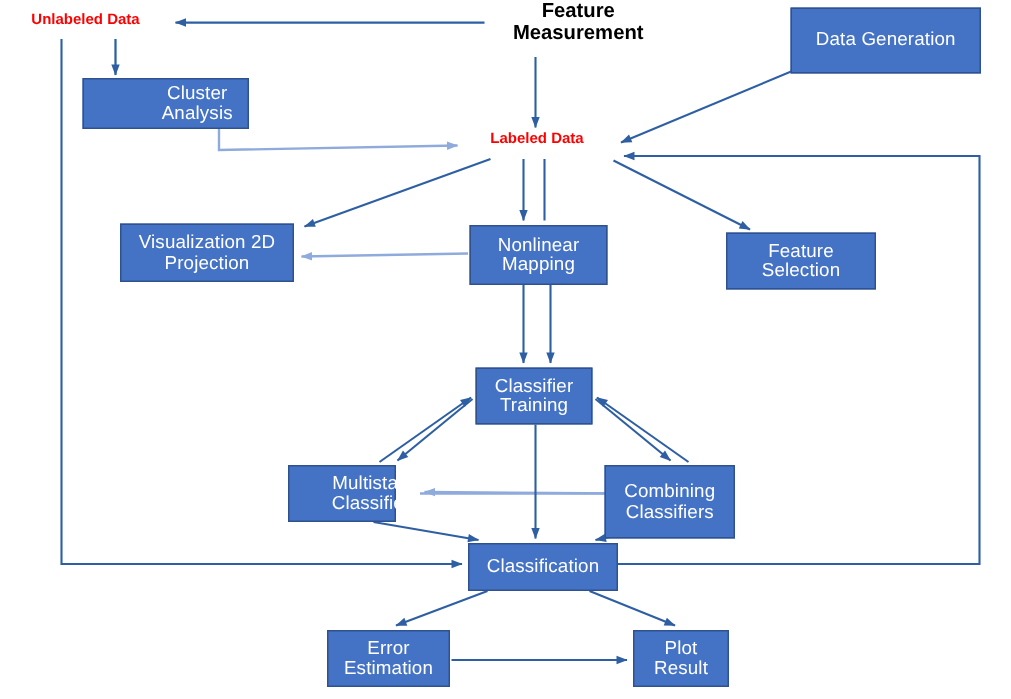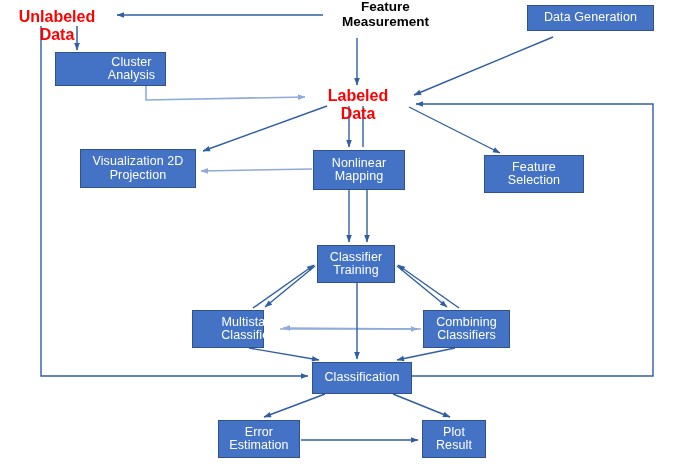--- a/index.html
+++ b/index.html
@@ -44,21 +44,21 @@
   .plainlabel {
     position: absolute;
     font-weight: bold;
     text-align: center;
     line-height: 1.1;
     white-space: pre-line;
     z-index: 3;
   }
   .label-red {
     color: #FF0000;
-    font-size: 16px;
+    font-size: 10px;
   }
   .label-black {
     color: #000000;
     font-size: 13.5px;
   }
   .watermark {
     position: absolute;
     color: #1a1a1a;
     font-size: 12px;
     font-weight: bold;
@@ -134,38 +134,38 @@
 
   <div class="plainlabel label-red" style="left:2px; top:8px; width:110px;">Unlabeled Data</div>
 
   <div class="plainlabel label-black" style="left:323px; top:0px; width:125px;">Feature
 Measurement</div>
 
   <div class="plainlabel label-red" style="left:310px; top:87px; width:96px;">Labeled Data</div>
 
   <div class="node" style="left:55px; top:52px; width:111px; height:34px;padding-left:42px;">Cluster Analysis</div>
 
-  <div class="node" style="left:527px; top:5px; width:127px; height:26px;">Data Generation</div>
+  <div class="node" style="left:527px; top:5px; width:127px; height:44px;">Data Generation</div>
 
   <div class="node" style="left:80px; top:149px; width:116px; height:39px;">Visualization 2D
 Projection</div>
 
   <div class="node" style="left:313px; top:150px; width:92px; height:40px;">Nonlinear
 Mapping</div>
 
   <div class="node" style="left:484px; top:155px; width:100px; height:38px;">Feature
 Selection</div>
 
   <div class="node" style="left:317px; top:245px; width:78px; height:38px;">Classifier
 Training</div>
 
   <div class="node" style="left:192px; top:310px; width:72px; height:38px;padding-left:45px;">Multistage
 Classifiers</div>
 
-  <div class="node" style="left:423px; top:310px; width:87px; height:38px;">Combining
+  <div class="node" style="left:403px; top:310px; width:87px; height:49px;">Combining
 Classifiers</div>
 
   <div class="node" style="left:312px; top:362px; width:100px; height:32px;">Classification</div>
 
   <div class="node" style="left:218px; top:420px; width:82px; height:38px;">Error
 Estimation</div>
 
   <div class="node" style="left:422px; top:420px; width:64px; height:38px;">Plot
 Result</div>
 

